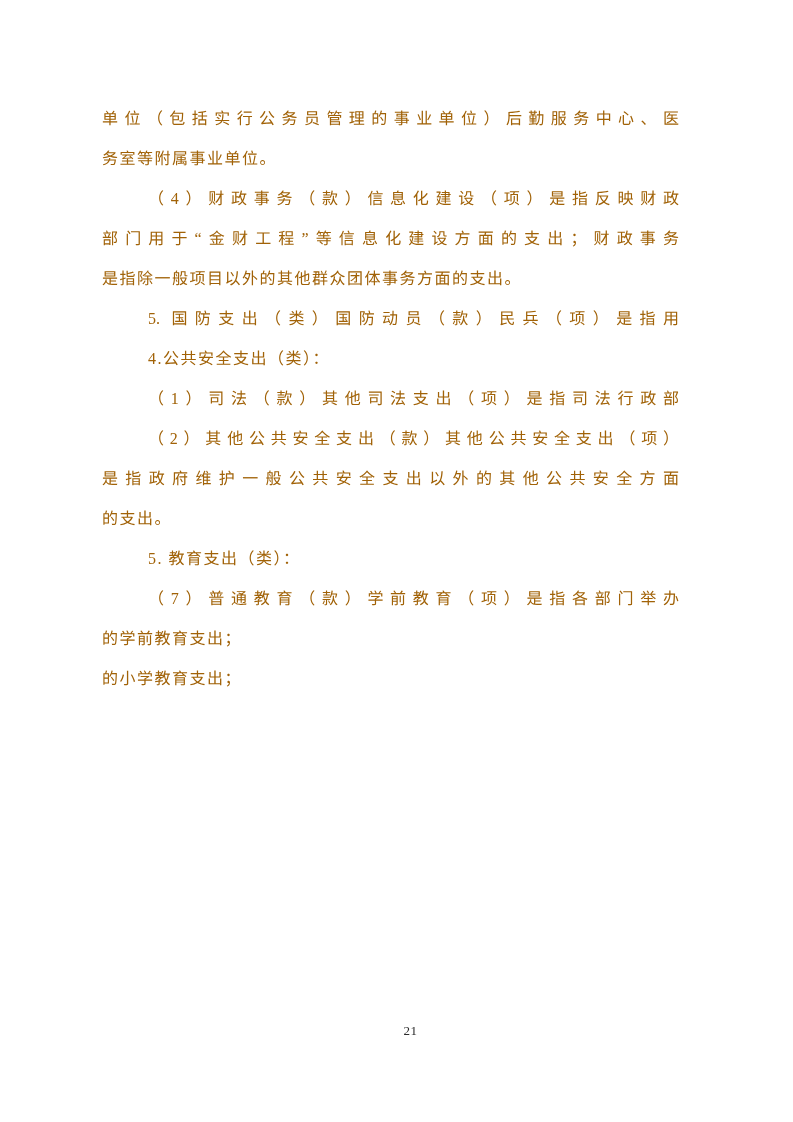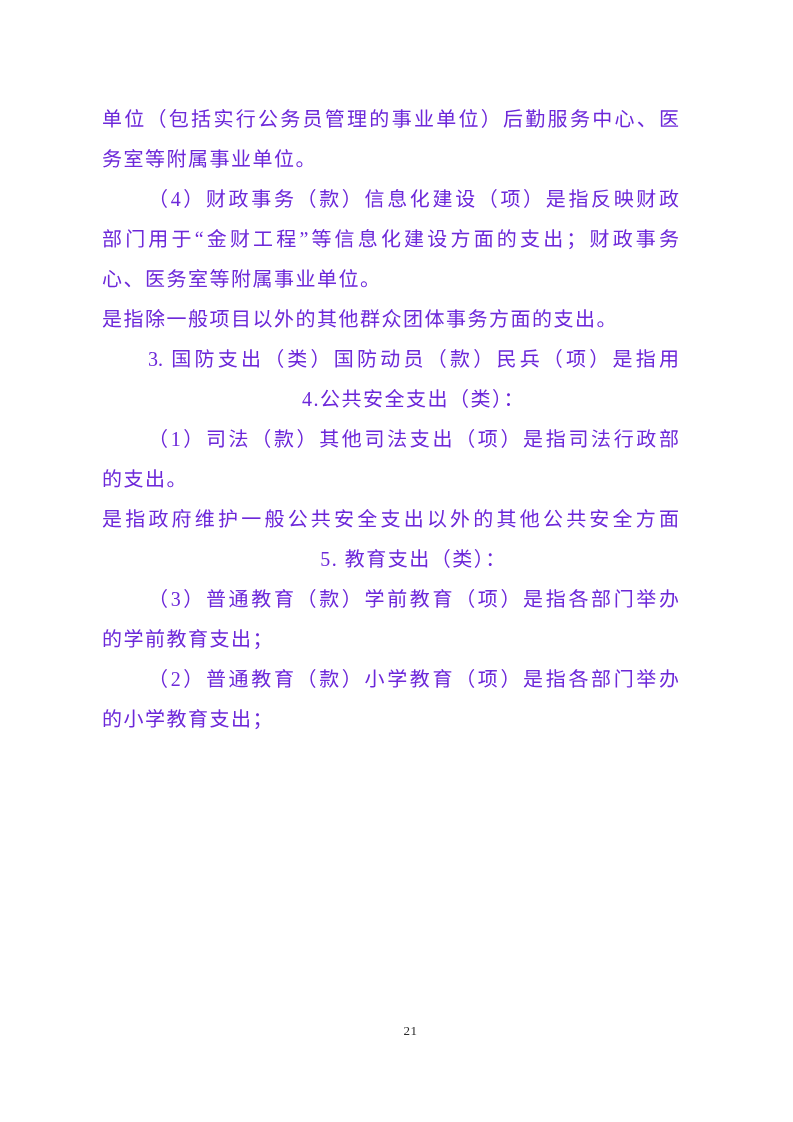--- a/index.html
+++ b/index.html
@@ -17,35 +17,34 @@
   }
   .text-block {
     position: absolute;
     left: 102px;
     top: 99px;
     width: 577px;
   }
   .line {
     height: 40px;
     line-height: 40px;
-    font-size: 20px;
-    color: #6d28d9;
+    font-size: 16px;
+    color: #a16207;
     letter-spacing: 1.5px;
     white-space: nowrap;
     overflow: hidden;
   }
   .line.full {
     white-space: normal;
     letter-spacing: 0;
     text-align: justify;
     text-align-last: justify;
   }
   .line.indent {
     text-indent: 46px;
-    text-align: center;
   }
   .page-number {
     position: absolute;
     left: 0;
     top: 1022px;
     width: 793px;
     text-align: center;
     font-size: 13px;
     line-height: 18px;
     color: #2a2a2a;
@@ -55,27 +54,26 @@
 </style>
 </head>
 <body>
 
 <div class="page">
   <div class="text-block">
     <div class="line full">单位（包括实行公务员管理的事业单位）后勤服务中心、医</div>
     <div class="line">务室等附属事业单位。</div>
     <div class="line indent full">（4）财政事务（款）信息化建设（项）是指反映财政</div>
     <div class="line full">部门用于“金财工程”等信息化建设方面的支出；财政事务</div>
-    <div class="line">心、医务室等附属事业单位。</div>
     <div class="line">是指除一般项目以外的其他群众团体事务方面的支出。</div>
-    <div class="line indent full">3. 国防支出（类）国防动员（款）民兵（项）是指用</div>
+    <div class="line indent full">5. 国防支出（类）国防动员（款）民兵（项）是指用</div>
     <div class="line indent">4.公共安全支出（类）：</div>
     <div class="line indent full">（1）司法（款）其他司法支出（项）是指司法行政部</div>
+    <div class="line indent full">（2）其他公共安全支出（款）其他公共安全支出（项）</div>
+    <div class="line full">是指政府维护一般公共安全支出以外的其他公共安全方面</div>
     <div class="line">的支出。</div>
-    <div class="line full">是指政府维护一般公共安全支出以外的其他公共安全方面</div>
     <div class="line indent">5. 教育支出（类）：</div>
-    <div class="line indent full">（3）普通教育（款）学前教育（项）是指各部门举办</div>
+    <div class="line indent full">（7）普通教育（款）学前教育（项）是指各部门举办</div>
     <div class="line">的学前教育支出；</div>
-    <div class="line indent full">（2）普通教育（款）小学教育（项）是指各部门举办</div>
     <div class="line">的小学教育支出；</div>
   </div>
   <div class="page-number">21</div>
 </div>
 
 </body></html>

